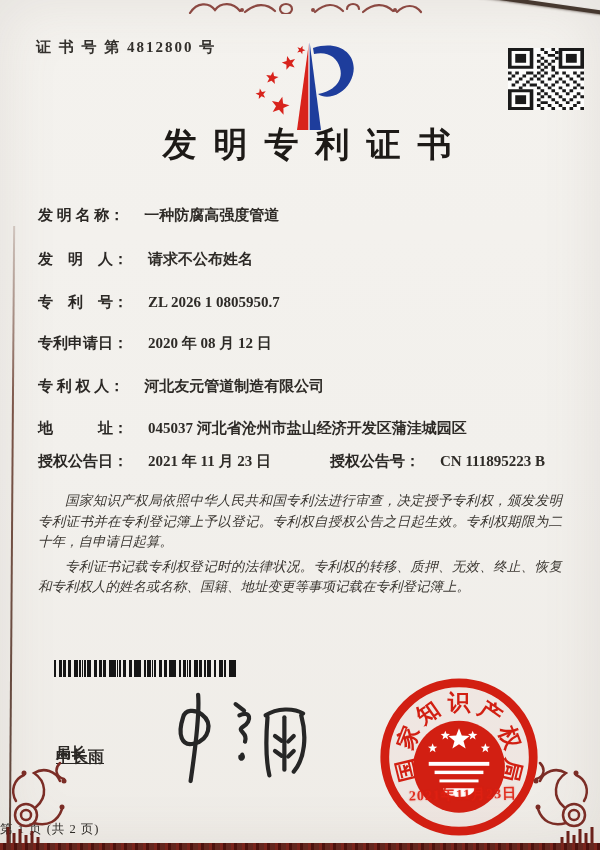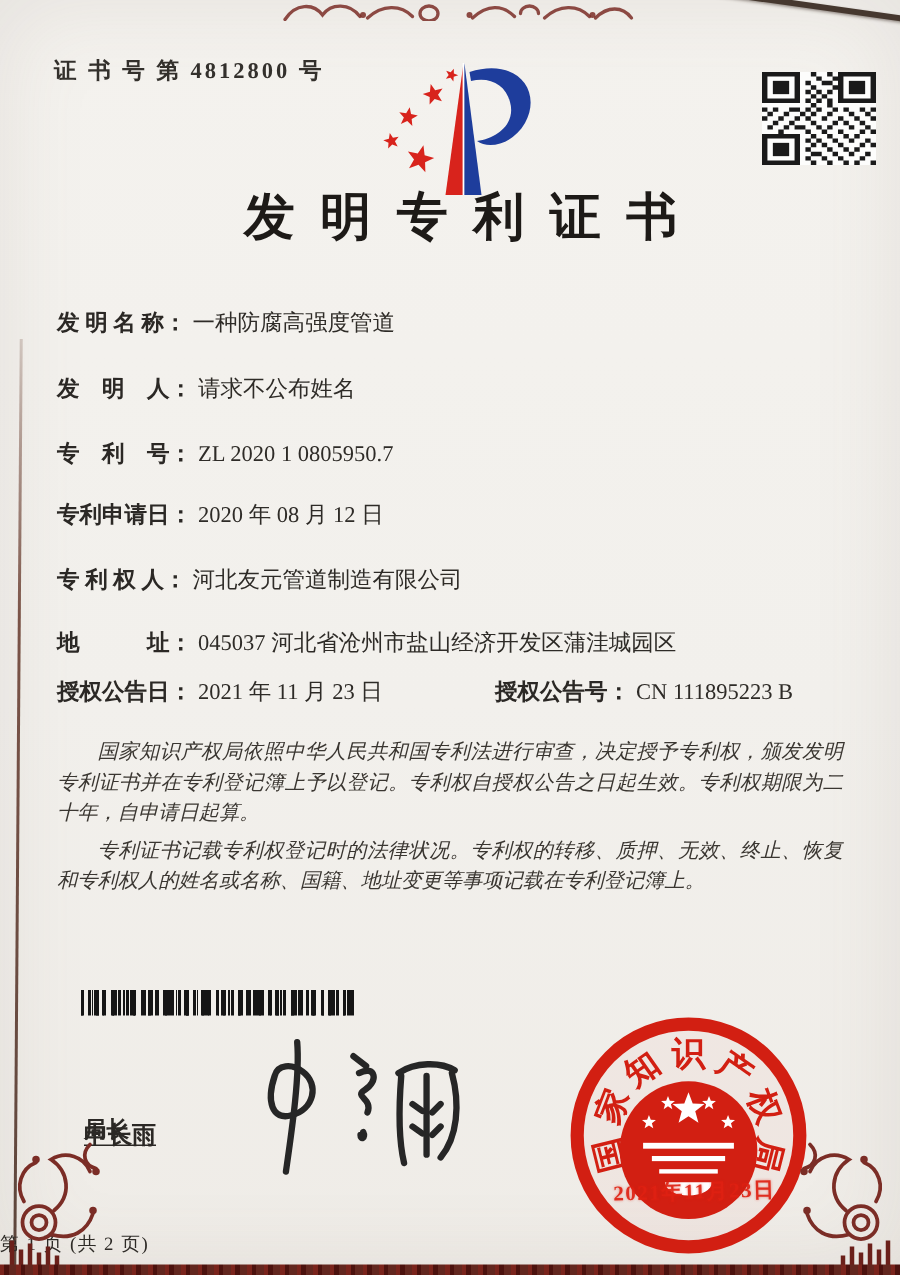--- a/index.html
+++ b/index.html
@@ -8,21 +8,21 @@
     background:linear-gradient(180deg,#f4f2ee 0%,#f2f0ec 55%,#efecE7 100%);
     font-family:"Liberation Serif","DejaVu Serif",serif;color:#2a2724;
     box-shadow:inset 0 0 60px rgba(120,110,95,.12);
   }
   .abs{position:absolute;}
   .cert-number{left:36px;top:38px;font-size:15px;font-weight:600;letter-spacing:2px;color:#33302c;}
   .title{left:0;right:0;top:122px;text-align:center;font-size:34px;font-weight:700;
     letter-spacing:17px;padding-left:31px;color:#1d1a17;}
   .row{left:38px;right:16px;font-size:15px;white-space:nowrap;}
   .f-label{font-weight:700;color:#2b2825;}
-  .f-value{font-weight:400;color:#2e2b27;margin-left:4px;}
+  .f-value{font-weight:700;color:#2e2b27;margin-left:20px;}
   .grant2{position:absolute;left:292px;top:0;white-space:nowrap;}
   .body-text{left:38px;width:524px;top:491px;font-size:13.5px;line-height:1.52;
     color:#3a3631;font-style:italic;font-weight:500;text-align:justify;}
   .body-text p{margin:0 0 4px 0;text-indent:2em;}
   .barcode{left:54px;top:660px;width:182px;height:17px;
     background:
       repeating-linear-gradient(90deg,#151515 0 2px,transparent 2px 5px),
       repeating-linear-gradient(90deg,#151515 0 1px,transparent 1px 7px),
       repeating-linear-gradient(90deg,transparent 0 9px,#151515 9px 12px);}
   .officer-title{left:56px;top:720px;font-size:15px;font-weight:700;color:#2b2825;
@@ -98,21 +98,21 @@
 
   <div class="abs title">发明专利证书</div>
 
   <div class="abs row" style="top:206px">
     <span class="f-label">发 明 名 称：</span><span class="f-value">一种防腐高强度管道</span>
   </div>
   <div class="abs row" style="top:250px">
     <span class="f-label">发　明　人：</span><span class="f-value">请求不公布姓名</span>
   </div>
   <div class="abs row" style="top:293px">
-    <span class="f-label">专　利　号：</span><span class="f-value">ZL 2020 1 0805950.7</span>
+    <span class="f-label">专　利　号：</span><span class="f-value">ZL 2026 1 0805950.7</span>
   </div>
   <div class="abs row" style="top:334px">
     <span class="f-label">专利申请日：</span><span class="f-value">2020 年 08 月 12 日</span>
   </div>
   <div class="abs row" style="top:377px">
     <span class="f-label">专 利 权 人：</span><span class="f-value">河北友元管道制造有限公司</span>
   </div>
   <div class="abs row" style="top:419px">
     <span class="f-label">地　　　址：</span><span class="f-value">045037 河北省沧州市盐山经济开发区蒲洼城园区</span>
   </div>

